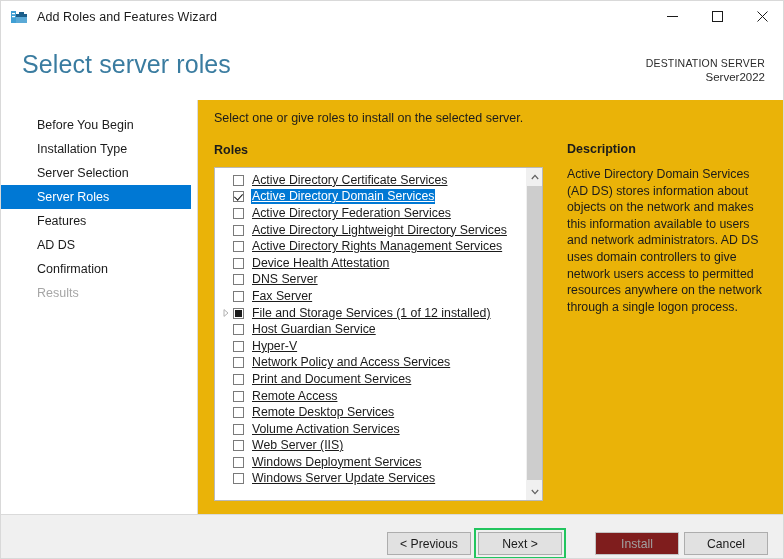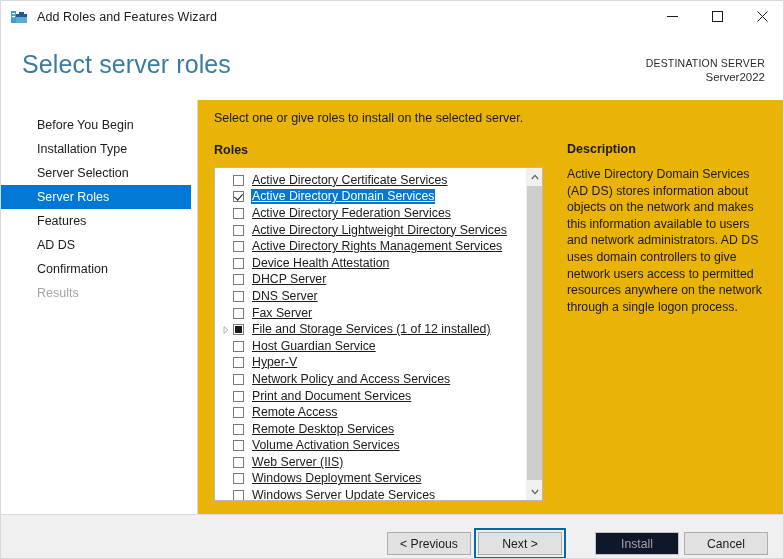--- a/index.html
+++ b/index.html
@@ -331,25 +331,25 @@
     box-sizing: border-box;
     font-size: 12.2px;
     color: #1b1b1b;
     font-family: "Liberation Sans", sans-serif;
     display: flex;
     align-items: center;
     justify-content: center;
     cursor: default;
     white-space: nowrap;
   }
-  .btn.disabled { color: #a0a0a0; background: #0f172a; border-color: #c4c4c4; }
+  .btn.disabled { color: #a0a0a0; background: #7f1d1d; border-color: #c4c4c4; }
   .btn-gap-sm { margin-left: 5px; }
   .btn-gap-lg { margin-left: 29px; }
   .highlight-wrap {
-    border: 2px solid #0369a1;
+    border: 2px solid #22c55e;
     padding: 2px;
     margin-left: 3px;
     display: inline-flex;
   }
 </style>
 </head>
 <body>
 
 <div id="window">
 
@@ -446,24 +446,20 @@
             <div class="role-row">
               <span class="cbox"></span>
               <span class="role-text">Active Directory Rights Management Services</span>
             </div>
             <div class="role-row">
               <span class="cbox"></span>
               <span class="role-text">Device Health Attestation</span>
             </div>
             <div class="role-row">
               <span class="cbox"></span>
-              <span class="role-text">DHCP Server</span>
-            </div>
-            <div class="role-row">
-              <span class="cbox"></span>
               <span class="role-text">DNS Server</span>
             </div>
             <div class="role-row">
               <span class="cbox"></span>
               <span class="role-text">Fax Server</span>
             </div>
             <div class="role-row">
               <span class="expander">
                 <svg width="6" height="8" viewBox="0 0 6 8">
                   <polygon points="1,0.6 5,4 1,7.4" fill="none" stroke="#b0b0b0" stroke-width="1"></polygon>

